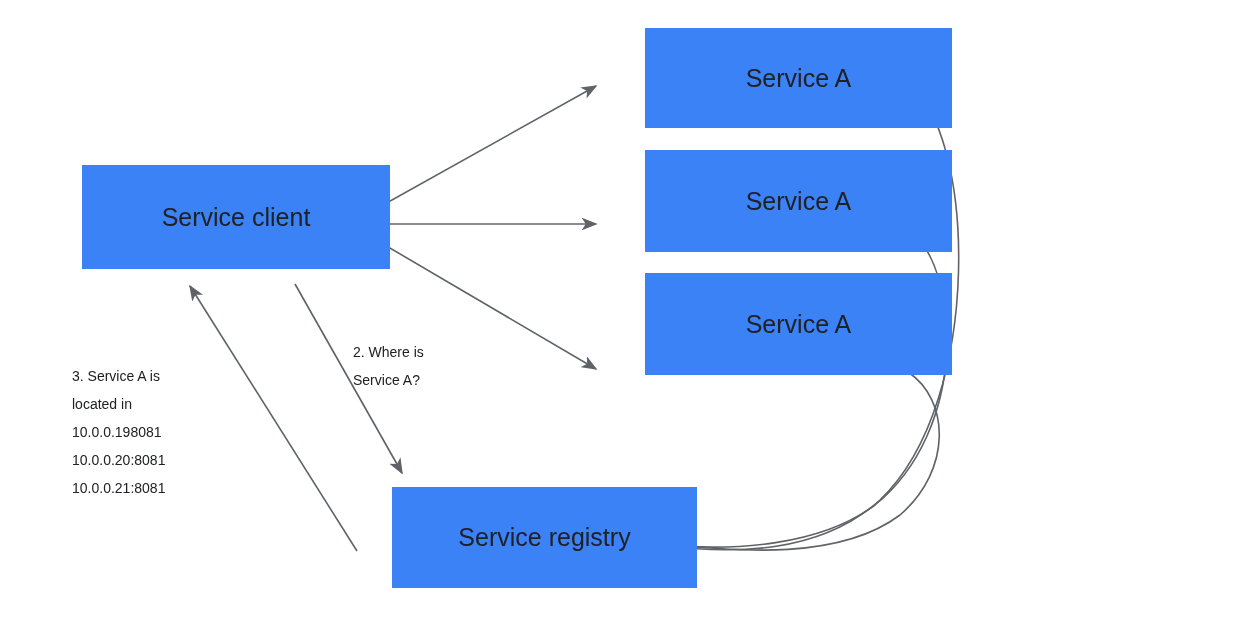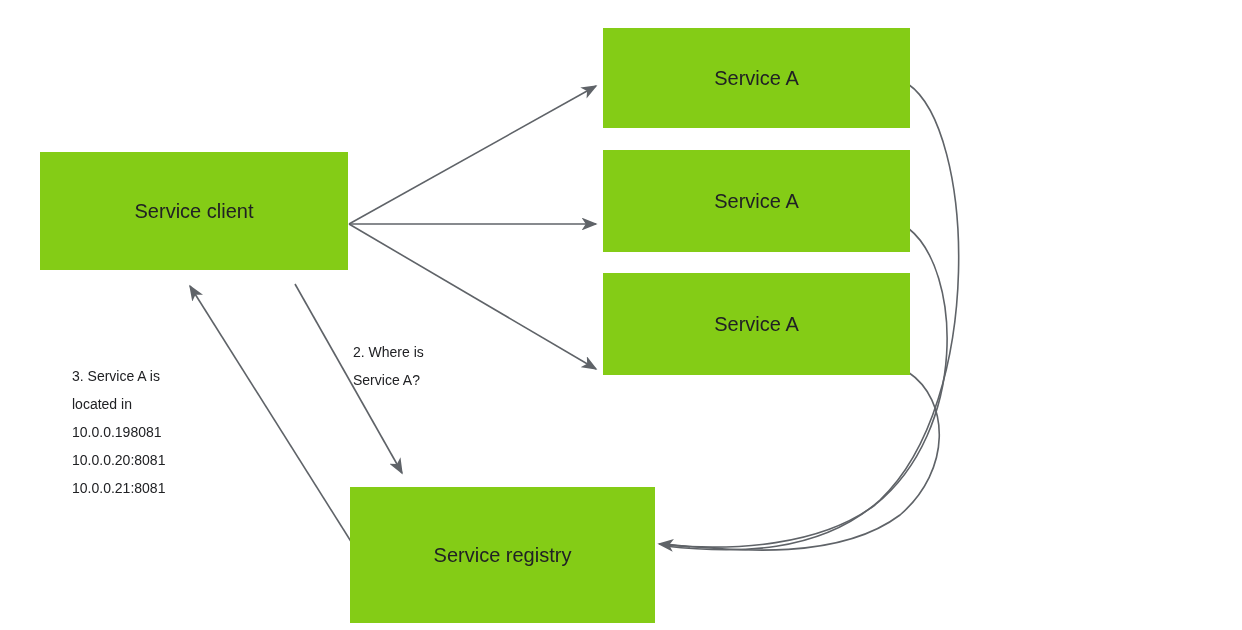--- a/index.html
+++ b/index.html
@@ -19,47 +19,48 @@
   }
   #edges {
     position: absolute;
     left: 0;
     top: 0;
     width: 1242px;
     height: 630px;
   }
   .node {
     position: absolute;
-    background: #84cc16;
+    background: #3b82f6;
     display: flex;
     flex-direction: column;
     align-items: center;
     justify-content: center;
     color: #202124;
-    font-size: 20px;
+    font-size: 25px;
     line-height: 27px;
     text-align: center;
     box-sizing: border-box;
     z-index: 2;
+    margin-left: 42px;
   }
   .node span { display: block; white-space: nowrap; }
   .label {
     position: absolute;
     color: #202124;
     font-size: 14px;
     line-height: 28px;
     white-space: pre;
     z-index: 3;
   }
   
-  #node-service-client { left: 40px;  top: 152px; width: 308px; height: 118px; align-items: center; }
+  #node-service-client { left: 40px;  top: 165px; width: 308px; height: 104px; align-items: center; }
   #node-service-a-1    { left: 603px; top: 28px;  width: 307px; height: 100px; }
   #node-service-a-2    { left: 603px; top: 150px; width: 307px; height: 102px; }
   #node-service-a-3    { left: 603px; top: 273px; width: 307px; height: 102px; }
-  #node-service-registry { left: 350px; top: 487px; width: 305px; height: 136px; }
+  #node-service-registry { left: 350px; top: 487px; width: 305px; height: 101px; }
 
   #label-step-3 { left: 72px;  top: 362px; }
   #label-step-2 { left: 353px; top: 338px; }
   #label-step-1 { left: 995px; top: 341px; }
 </style>
 </head>
 <body>
 
 <div id="canvas">
 

